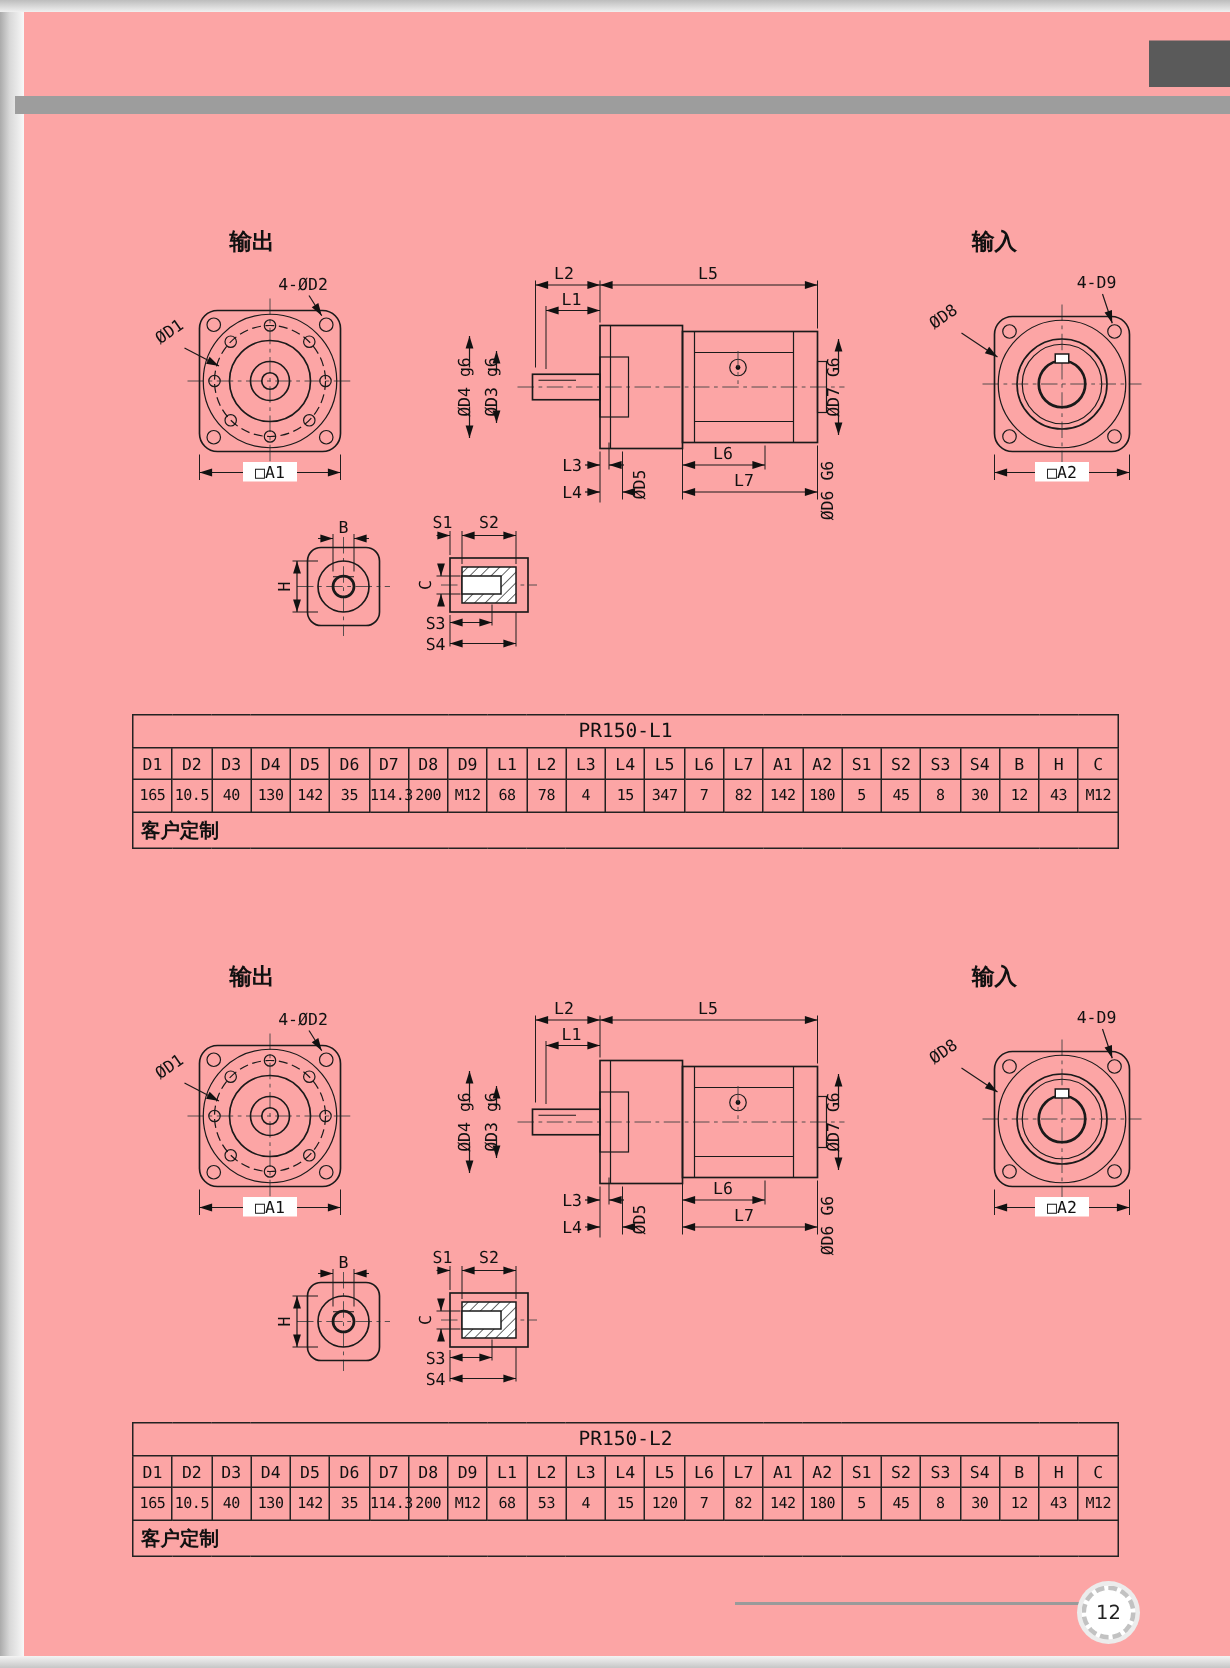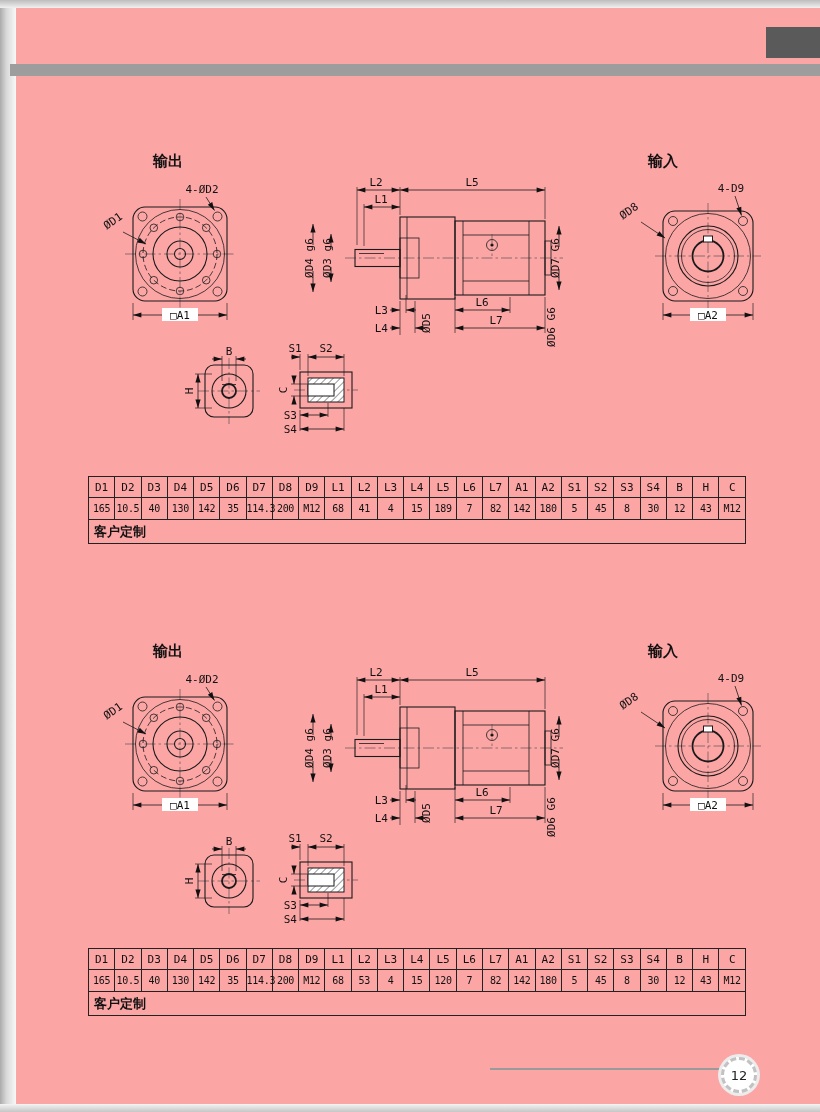--- a/index.html
+++ b/index.html
@@ -225,20 +225,23 @@
     <text x="212" y="274" text-anchor="end">S3</text>
     <line class="dim" x1="215" y1="284" x2="259" y2="284" marker-start="url(#arr)" marker-end="url(#arr)"></line>
     <text x="212" y="288" text-anchor="end">S4</text>
   </g>
 </svg>
 </div>
 
   <div class="tbl-wrap" style="top:476px">
     <table class="dim-table">
       <tbody>
+          <tr class="t-title">
+        <td colspan="25">PR150-L1</td>
+      </tr>
       <tr class="t-head">
         <td>D1</td>
             <td>D2</td>
             <td>D3</td>
             <td>D4</td>
             <td>D5</td>
             <td>D6</td>
             <td>D7</td>
             <td>D8</td>
             <td>D9</td>
@@ -263,24 +266,24 @@
         <td>165</td>
             <td>10.5</td>
             <td>40</td>
             <td>130</td>
             <td>142</td>
             <td>35</td>
             <td>114.3</td>
             <td>200</td>
             <td>M12</td>
             <td>68</td>
-            <td>41</td>
+            <td>78</td>
             <td>4</td>
             <td>15</td>
-            <td>189</td>
+            <td>347</td>
             <td>7</td>
             <td>82</td>
             <td>142</td>
             <td>180</td>
             <td>5</td>
             <td>45</td>
             <td>8</td>
             <td>30</td>
             <td>12</td>
             <td>43</td>
@@ -456,20 +459,23 @@
     <text x="212" y="274" text-anchor="end">S3</text>
     <line class="dim" x1="215" y1="284" x2="259" y2="284" marker-start="url(#arr)" marker-end="url(#arr)"></line>
     <text x="212" y="288" text-anchor="end">S4</text>
   </g>
 </svg>
 </div>
 
   <div class="tbl-wrap" style="top:948px">
     <table class="dim-table">
       <tbody>
+          <tr class="t-title">
+        <td colspan="25">PR150-L2</td>
+      </tr>
       <tr class="t-head">
         <td>D1</td>
             <td>D2</td>
             <td>D3</td>
             <td>D4</td>
             <td>D5</td>
             <td>D6</td>
             <td>D7</td>
             <td>D8</td>
             <td>D9</td>

